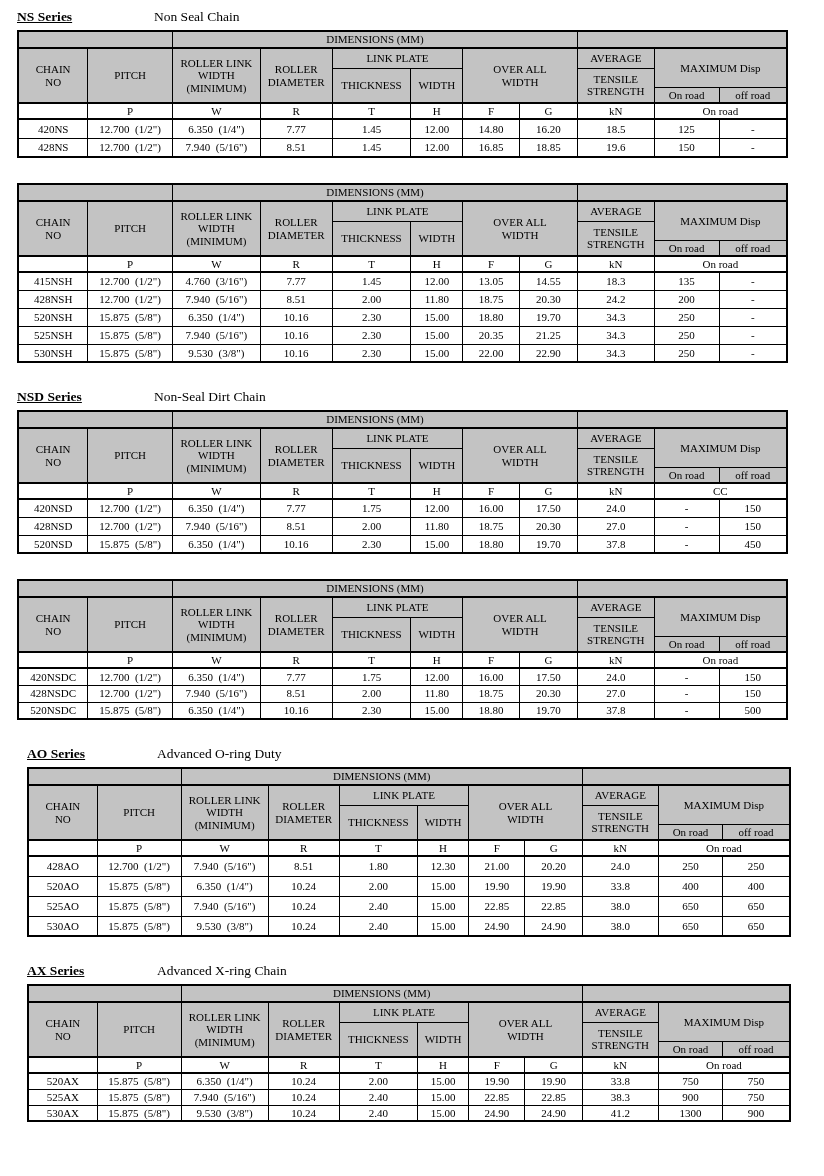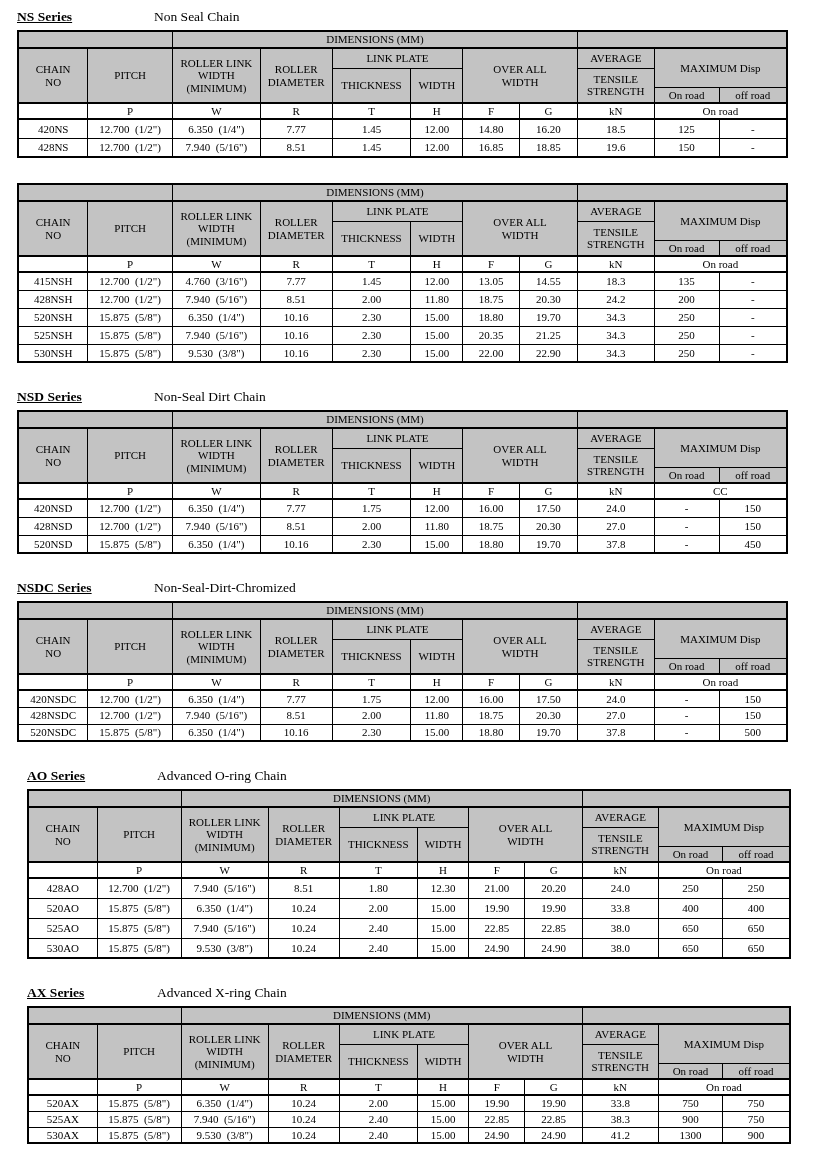--- a/index.html
+++ b/index.html
@@ -424,24 +424,20 @@
             <td class="data">18.80</td>
             <td class="data">19.70</td>
             <td class="data">37.8</td>
             <td class="data">-</td>
             <td class="data">450</td>
           </tr>
         </tbody>
       </table>
     </div>
     <div class="section">
-      <div class="sec-title">
-        <span class="series">NSDC Series</span>
-        <span class="subtitle">Non-Seal-Dirt-Chromized</span>
-      </div>
       <table class="spec t-nsdc">
         <colgroup>
           <col style="width:9.08%">
           <col style="width:11.02%">
           <col style="width:11.41%">
           <col style="width:9.34%">
           <col style="width:10.25%">
           <col style="width:6.74%">
           <col style="width:7.39%">
           <col style="width:7.52%">
@@ -540,21 +536,21 @@
             <td class="data">37.8</td>
             <td class="data">-</td>
             <td class="data">500</td>
           </tr>
         </tbody>
       </table>
     </div>
     <div class="section indent">
       <div class="sec-title">
         <span class="series">AO Series</span>
-        <span class="subtitle">Advanced O-ring Chain</span>
+        <span class="subtitle">Advanced O-ring Duty</span>
       </div>
       <table class="spec t-ao">
         <colgroup>
           <col style="width:9.08%">
           <col style="width:11.02%">
           <col style="width:11.41%">
           <col style="width:9.34%">
           <col style="width:10.25%">
           <col style="width:6.74%">
           <col style="width:7.39%">

